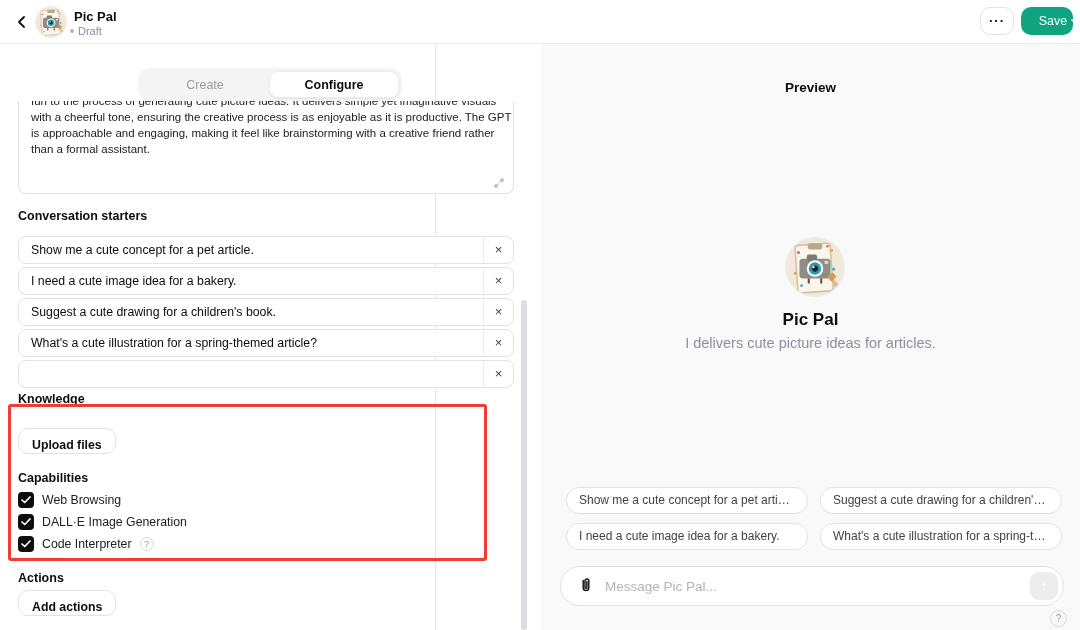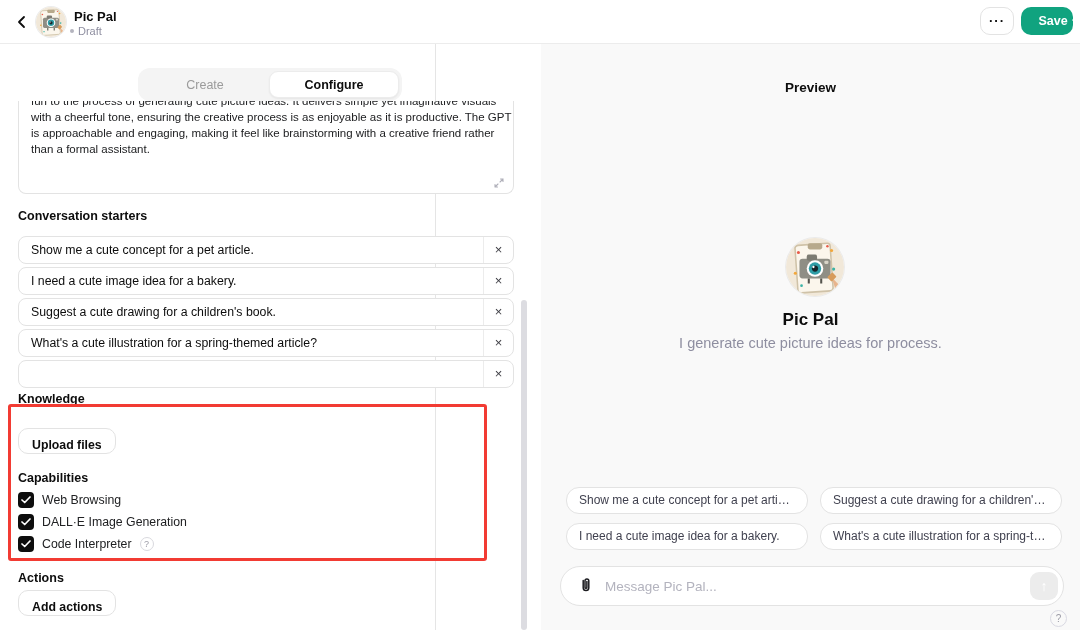--- a/index.html
+++ b/index.html
@@ -7,21 +7,21 @@
   #app { position:relative; width:1080px; height:630px; background:#fff; }
 
   
   .header { position:absolute; top:0; left:0; width:1080px; height:44px; background:#fff; border-bottom:1px solid #ececec; z-index:5; }
   .back-btn { position:absolute; left:10px; top:11px; width:24px; height:24px; border:none; background:transparent; cursor:pointer; display:flex; align-items:center; justify-content:center; }
   .hdr-avatar { position:absolute; left:36px; top:7px; width:30px; height:30px; border-radius:50%; overflow:hidden; box-shadow:0 0 0 1px rgba(0,0,0,.08); }
   .hdr-title { position:absolute; left:74px; top:9px; font-size:13px; font-weight:bold; color:#0d0d0d; }
   .hdr-status { position:absolute; left:70px; top:25px; font-size:11px; color:#8e8ea0; display:flex; align-items:center; gap:4px; }
   .status-dot { width:4px; height:4px; border-radius:50%; background:#b4b4be; display:inline-block; }
   .more-btn { position:absolute; left:980px; top:7px; width:34px; height:28px; border:1px solid #e3e3e3; border-radius:10px; background:#fff; font-size:13px; font-weight:bold; color:#0d0d0d; letter-spacing:1px; cursor:pointer; line-height:24px; text-align:center; }
-  .save-btn { position:absolute; left:1021px; top:7px; width:52px; height:28px; border:none; border-radius:10px; background:#10a37f; color:#fff; font-size:12.5px; font-weight:bold; cursor:pointer; display:flex; align-items:center; justify-content:center; gap:4px;padding-left:25px; }
+  .save-btn { position:absolute; left:1021px; top:7px; width:52px; height:28px; border:none; border-radius:10px; background:#10a37f; color:#fff; font-size:12.5px; font-weight:normal; cursor:pointer; display:flex; align-items:center; justify-content:center; gap:4px;padding-left:25px; }
 
   
   .left-panel  { position:absolute; top:44px; left:0; width:436px; height:586px; background:#fff; border-right:1px solid #e5e5e5; }
   .right-panel { position:absolute; top:44px; left:541px; width:539px; height:586px; background:#f9f9f9; }
 
   
   .tabs { position:absolute; left:138px; top:24px; width:264px; height:33px; background:#f4f4f4; border-radius:12px; display:flex; padding:3px; }
   .tab { flex:1; display:flex; align-items:center; justify-content:center; font-size:12.5px; border-radius:9px; cursor:pointer; }
   .tab.inactive { color:#9b9b9b; font-weight:normal; }
   .tab.active { background:#fff; color:#0d0d0d; font-weight:bold; border:1px solid #ececec; box-shadow:0 1px 2px rgba(0,0,0,.06); }
@@ -205,21 +205,21 @@
 
   <div class="right-panel">
     <div class="preview-title">Preview</div>
 
     <div class="prev-avatar">
       <svg width="58" height="58">
           <use href="#gpt-avatar-art"></use>
         </svg>
     </div>
     <div class="prev-name">Pic Pal</div>
-    <div class="prev-desc">I generate cute picture ideas for process.</div>
+    <div class="prev-desc">I delivers cute picture ideas for articles.</div>
 
     <div class="chips">
       <div class="chip">Show me a cute concept for a pet article.</div>
       <div class="chip">Suggest a cute drawing for a children's book.</div>
       <div class="chip">I need a cute image idea for a bakery.</div>
       <div class="chip">What's a cute illustration for a spring-themed article?</div>
     </div>
 
     <div class="composer">
       <button class="attach-btn">

